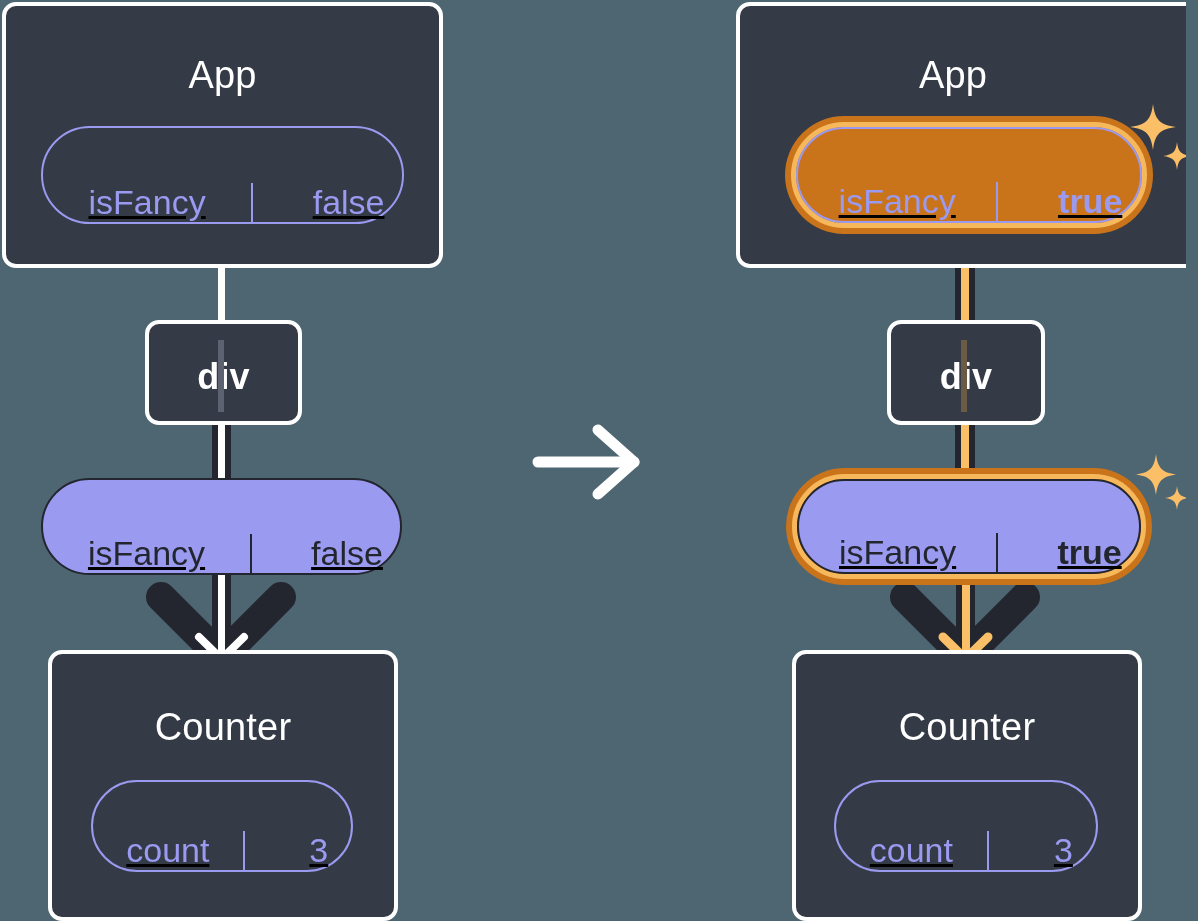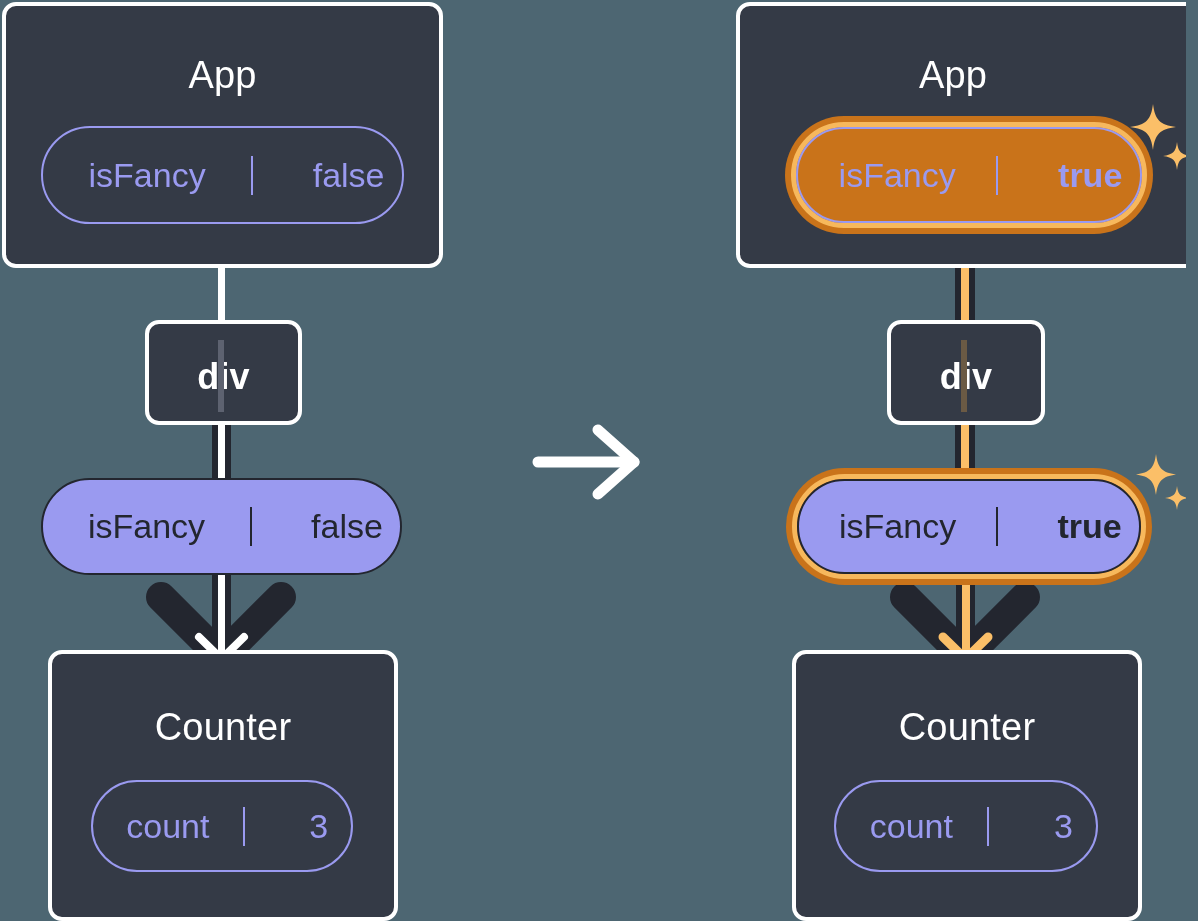--- a/index.html
+++ b/index.html
@@ -36,23 +36,24 @@
     font-size: 38px;
     font-weight: 400;
     letter-spacing: 0.2px;
   }
 
   
   .pill {
     position: absolute;
     box-sizing: border-box;
     display: flex;
-    align-items: center;
+    align-items: flex-end;
     border-radius: 999px;
     z-index: 40;
+    text-decoration: underline;
   }
   .pill .cell {
     display: flex;
     align-items: center;
     justify-content: center;
     font-size: 34px;
     white-space: nowrap;
     box-sizing: border-box;
   }
   .pill .cell.key { flex: 0 0 58%; }

